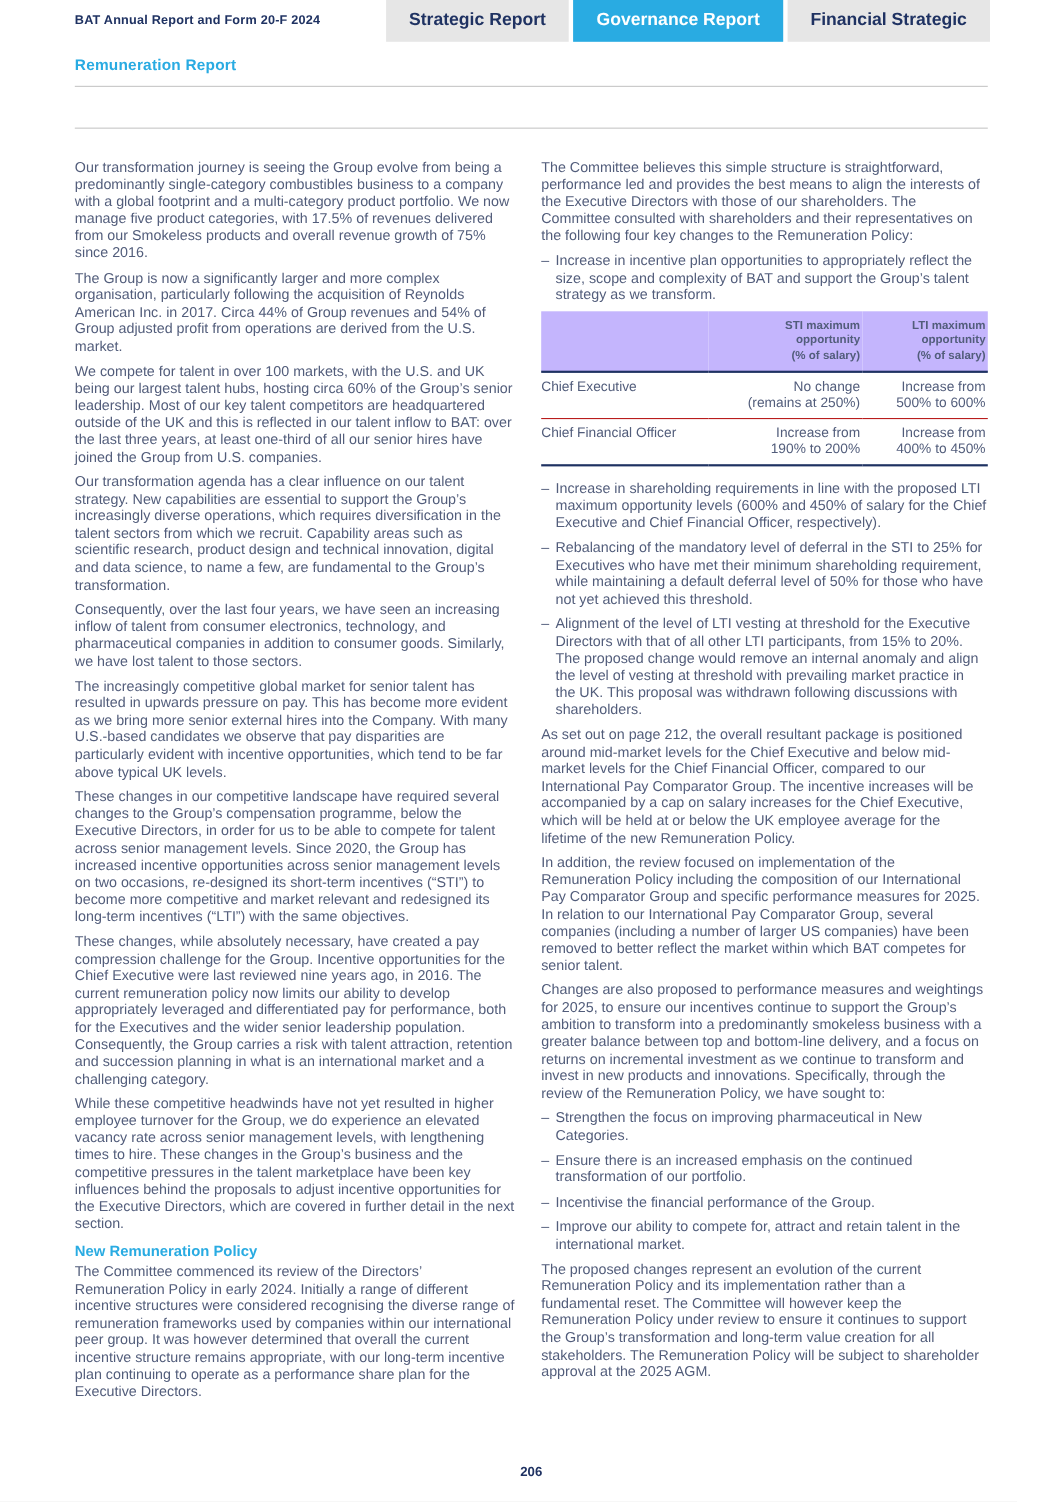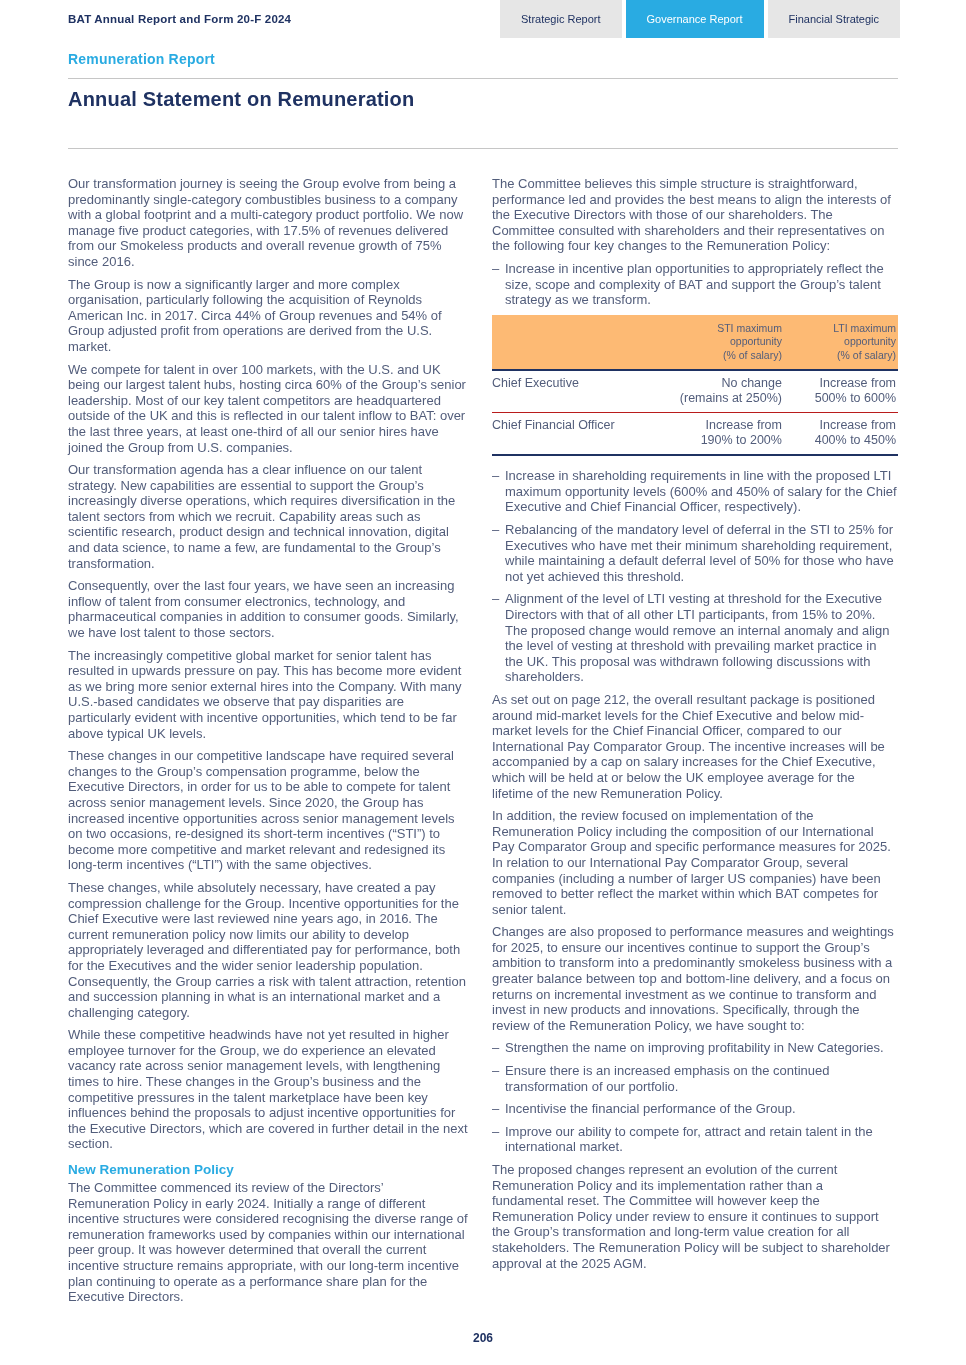--- a/index.html
+++ b/index.html
@@ -25,21 +25,21 @@
     letter-spacing: 0.2px;
   }
   .tabs {
     position: absolute; top: 0; right: 66px;
     display: flex; gap: 4px;
   }
   .tab {
     height: 38px; display: flex; align-items: center; justify-content: center;
     padding: 0 21px;
     background: #e6e6e6;
-    font-size: 11px; font-weight: normal; color: #1f3262;
+    font-size: 16px; font-weight: bold; color: #1f3262;
     cursor: pointer; white-space: nowrap;
   }
   .tab.active { background: #29abe2; color: #ffffff; }
 
   
   .content { padding: 0 68px; }
   .section-label {
     margin-top: 13px;
     font-size: 14px; font-weight: bold; color: #29abe2;
     letter-spacing: 0.2px;
@@ -79,22 +79,22 @@
   .dash { position: relative; padding-left: 13px; }
   .dash::before { content: "\2013"; position: absolute; left: 0; top: 0; }
 
   
   .policy-table {
     width: 100%;
     border-collapse: collapse;
     margin: 5px 0 12px 0;
   }
   .policy-table th {
-    background: #fdba74;
-    font-size: 10.5px; font-weight: normal; color: #525d7b;
+    background: #c4b5fd;
+    font-size: 10.5px; font-weight: bold; color: #525d7b;
     text-align: right; vertical-align: top;
     padding: 7px 2px 7px 10px;
     line-height: 13.5px;
     white-space: pre-line;
     border-bottom: 2px solid #1f3262;
   }
   .policy-table th.row-head { text-align: left; padding-left: 8px; }
   .policy-table td {
     font-size: 12.5px; color: #525d7b;
     padding: 5px 2px 6px 10px;
@@ -123,21 +123,20 @@
     <nav class="tabs">
       <div class="tab">Strategic Report</div>
       <div class="tab active">Governance Report</div>
       <div class="tab">Financial Strategic</div>
     </nav>
   </div>
 
   <div class="content">
     <div class="section-label">Remuneration Report</div>
     <hr class="rule rule-1">
-    <h1 class="page-title">Annual Statement on Remuneration</h1>
     <hr class="rule rule-2">
 
     <div class="columns">
 
       <div class="col col-left">
         <p>Our transformation journey is seeing the Group evolve from being a predominantly single-category combustibles business to a company with a global footprint and a multi-category product portfolio. We now manage five product categories, with 17.5% of revenues delivered from our Smokeless products and overall revenue growth of 75% since 2016.</p>
         <p>The Group is now a significantly larger and more complex organisation, particularly following the acquisition of Reynolds American Inc. in 2017. Circa 44% of Group revenues and 54% of Group adjusted profit from operations are derived from the U.S. market.</p>
         <p>We compete for talent in over 100 markets, with the U.S. and UK being our largest talent hubs, hosting circa 60% of the Group’s senior leadership. Most of our key talent competitors are headquartered outside of the UK and this is reflected in our talent inflow to BAT: over the last three years, at least one-third of all our senior hires have joined the Group from U.S. companies.</p>
         <p>Our transformation agenda has a clear influence on our talent strategy. New capabilities are essential to support the Group’s increasingly diverse operations, which requires diversification in the talent sectors from which we recruit. Capability areas such as scientific research, product design and technical innovation, digital and data science, to name a few, are fundamental to the Group’s transformation.</p>
         <p>Consequently, over the last four years, we have seen an increasing inflow of talent from consumer electronics, technology, and pharmaceutical companies in addition to consumer goods. Similarly, we have lost talent to those sectors.</p>
@@ -184,21 +183,21 @@
         </table>
 
         <div class="dash">Increase in shareholding requirements in line with the proposed LTI maximum opportunity levels (600% and 450% of salary for the Chief Executive and Chief Financial Officer, respectively).</div>
         <div class="dash">Rebalancing of the mandatory level of deferral in the STI to 25% for Executives who have met their minimum shareholding requirement, while maintaining a default deferral level of 50% for those who have not yet achieved this threshold.</div>
         <div class="dash">Alignment of the level of LTI vesting at threshold for the Executive Directors with that of all other LTI participants, from 15% to 20%. The proposed change would remove an internal anomaly and align the level of vesting at threshold with prevailing market practice in the UK. This proposal was withdrawn following discussions with shareholders.</div>
 
         <p>As set out on page 212, the overall resultant package is positioned around mid-market levels for the Chief Executive and below mid-market levels for the Chief Financial Officer, compared to our International Pay Comparator Group. The incentive increases will be accompanied by a cap on salary increases for the Chief Executive, which will be held at or below the UK employee average for the lifetime of the new Remuneration Policy.</p>
         <p>In addition, the review focused on implementation of the Remuneration Policy including the composition of our International Pay Comparator Group and specific performance measures for 2025. In relation to our International Pay Comparator Group, several companies (including a number of larger US companies) have been removed to better reflect the market within which BAT competes for senior talent.</p>
         <p>Changes are also proposed to performance measures and weightings for 2025, to ensure our incentives continue to support the Group’s ambition to transform into a predominantly smokeless business with a greater balance between top and bottom-line delivery, and a focus on returns on incremental investment as we continue to transform and invest in new products and innovations. Specifically, through the review of the Remuneration Policy, we have sought to:</p>
 
-        <div class="dash">Strengthen the name on improving profitability in New Categories.</div>
+        <div class="dash">Strengthen the focus on improving pharmaceutical in New Categories.</div>
         <div class="dash">Ensure there is an increased emphasis on the continued transformation of our portfolio.</div>
         <div class="dash">Incentivise the financial performance of the Group.</div>
         <div class="dash">Improve our ability to compete for, attract and retain talent in the international market.</div>
 
         <p>The proposed changes represent an evolution of the current Remuneration Policy and its implementation rather than a fundamental reset. The Committee will however keep the Remuneration Policy under review to ensure it continues to support the Group’s transformation and long-term value creation for all stakeholders. The Remuneration Policy will be subject to shareholder approval at the 2025 AGM.</p>
       </div>
 
     </div>
   </div>
 

